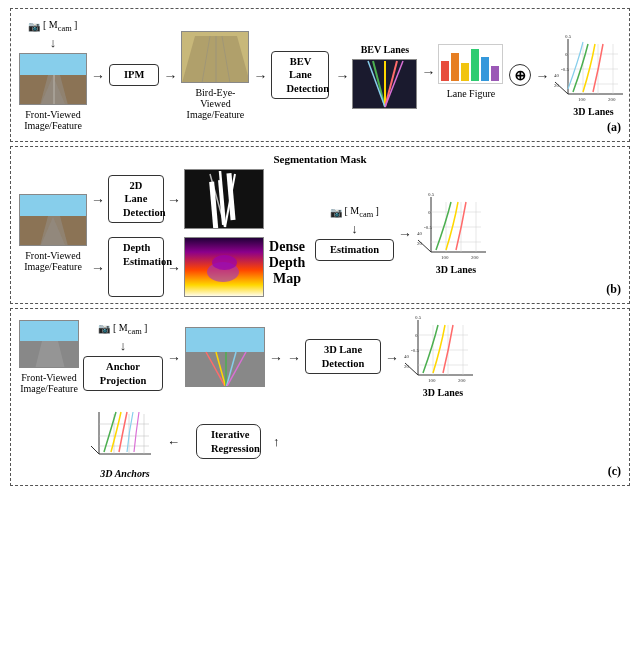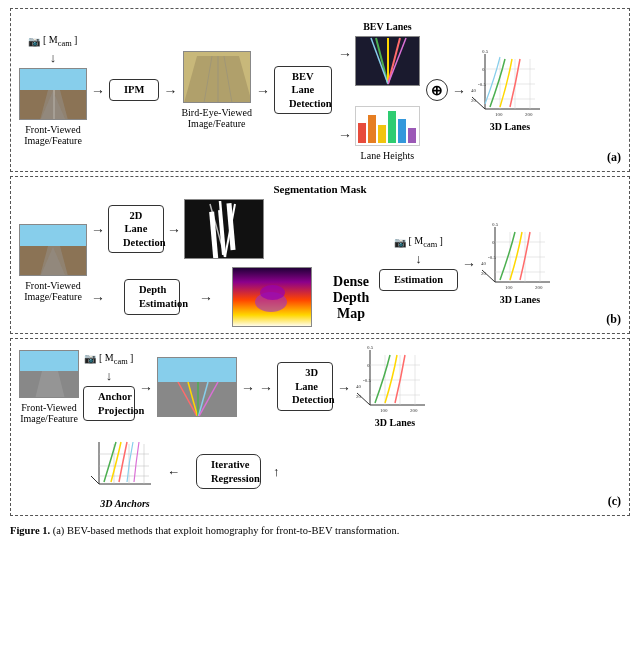--- a/index.html
+++ b/index.html
@@ -273,21 +273,21 @@
         </div>
         <div class="caption">Bird-Eye-Viewed<br>Image/Feature</div>
       </div>
 
       <div class="arrow arrow-right"></div>
 
       <div class="col">
         <div class="box" style="white-space:normal; width:58px; text-align:center;">BEV Lane<br>Detection</div>
       </div>
 
-      <div style="display:flex; flex-direction:column; gap:18px; align-items:flex-start; margin-left:2px;">
+      <div style="display:flex; gap:4px; align-items:flex-start; margin-left:2px;">
         <div style="display:flex; align-items:center; gap:3px;">
           <div class="arrow arrow-right"></div>
           <div class="bev-output">
             <div class="caption" style="font-weight:bold; margin-bottom:1px;">BEV Lanes</div>
             <div class="bev-lanes img-placeholder">
               <svg width="65" height="50" xmlns="http://www.w3.org/2000/svg">
                 <rect width="65" height="50" fill="#1a1a2e"></rect>
                 <line x1="32" y1="48" x2="20" y2="2" stroke="#4CAF50" stroke-width="2"></line>
                 <line x1="32" y1="48" x2="32" y2="2" stroke="#FFD700" stroke-width="2"></line>
                 <line x1="32" y1="48" x2="44" y2="2" stroke="#FF6B6B" stroke-width="2"></line>
@@ -301,21 +301,21 @@
           <div class="arrow arrow-right"></div>
           <div class="col">
             <div class="lane-heights">
               <div class="bar" style="height:20px; background:#e74c3c;"></div>
               <div class="bar" style="height:28px; background:#e67e22;"></div>
               <div class="bar" style="height:18px; background:#f1c40f;"></div>
               <div class="bar" style="height:32px; background:#2ecc71;"></div>
               <div class="bar" style="height:24px; background:#3498db;"></div>
               <div class="bar" style="height:15px; background:#9b59b6;"></div>
             </div>
-            <div class="caption">Lane Heights</div>
+            <div class="caption">Lane Figure</div>
           </div>
         </div>
       </div>
 
       <div class="col" style="margin-left:2px;">
         <div class="plus-circle">⊕</div>
       </div>
 
       <div class="arrow arrow-right"></div>
 
@@ -378,21 +378,21 @@
           <div class="seg-mask img-placeholder">
             <svg width="80" height="60" xmlns="http://www.w3.org/2000/svg">
               <rect width="80" height="60" fill="#111"></rect>
               <line x1="40" y1="58" x2="35" y2="2" stroke="#fff" stroke-width="2.5"></line>
               <line x1="40" y1="58" x2="50" y2="5" stroke="#fff" stroke-width="2"></line>
               <line x1="40" y1="58" x2="25" y2="5" stroke="#fff" stroke-width="1.5" opacity="0.7"></line>
             </svg>
           </div>
         </div>
 
-        <div style="display:flex; align-items:center; gap:19px;">
+        <div style="display:flex; gap:3px;">
           <div class="arrow arrow-right"></div>
           <div class="box" style="white-space:normal; width:56px; text-align:center;">Depth<br>Estimation</div>
           <div class="arrow arrow-right"></div>
           <div class="depth-map img-placeholder">
             <svg width="80" height="60" xmlns="http://www.w3.org/2000/svg">
               <defs>
                 <linearGradient id="depthGrad" x1="0" y1="0" x2="0" y2="1">
                   <stop offset="0%" stop-color="#1a0033"></stop>
                   <stop offset="25%" stop-color="#8B008B"></stop>
                   <stop offset="55%" stop-color="#FF4500"></stop>
@@ -461,21 +461,21 @@
         </div>
         <div class="caption">Front-Viewed<br>Image/Feature</div>
       </div>
 
       <div class="col">
         <div class="cam-label">
           <span>📷</span>
           <span>[ M<sub>cam</sub> ]</span>
         </div>
         <div class="arrow" style="font-size:13px;">↓</div>
-        <div class="box" style="white-space:normal; width:52px; text-align:center;">Anchor<br>Projection</div>
+        <div class="box" style="white-space:normal; width:80px; text-align:center;">Anchor<br>Projection</div>
       </div>
 
       <div class="arrow arrow-right"></div>
 
       <div class="road-lines img-placeholder">
         <svg width="80" height="60" xmlns="http://www.w3.org/2000/svg">
           <rect width="80" height="24" fill="#87CEEB"></rect>
           <rect y="24" width="80" height="36" fill="#888"></rect>
           <line x1="40" y1="60" x2="20" y2="24" stroke="#FF6B6B" stroke-width="1.5"></line>
           <line x1="40" y1="60" x2="30" y2="24" stroke="#FFD700" stroke-width="1.5"></line>
@@ -484,21 +484,21 @@
           <line x1="40" y1="60" x2="60" y2="24" stroke="#DA70D6" stroke-width="1.5"></line>
         </svg>
       </div>
 
       <div class="arrow arrow-right"></div>
 
 
       <div class="arrow arrow-right"></div>
 
       <div class="col">
-        <div class="box" style="white-space:normal; width:56px; text-align:right;">3D Lane<br>Detection</div>
+        <div class="box" style="white-space:normal; width:76px; text-align:center;">3D Lane<br>Detection</div>
       </div>
 
       <div class="arrow arrow-right"></div>
 
       <div class="col">
         <svg class="axes-3d" xmlns="http://www.w3.org/2000/svg" viewBox="0 0 80 68">
           <line x1="15" y1="60" x2="15" y2="5" stroke="#333" stroke-width="1"></line>
           <line x1="15" y1="60" x2="70" y2="60" stroke="#333" stroke-width="1"></line>
           <line x1="15" y1="60" x2="2" y2="48" stroke="#333" stroke-width="1"></line>
           <line x1="15" y1="20" x2="65" y2="20" stroke="#ccc" stroke-width="0.5"></line>
@@ -554,17 +554,14 @@
       <div class="col" style="margin-left:10px;">
         <div class="box" style="white-space:normal; width:65px; text-align:center;border-radius:7px;">Iterative<br>Regression</div>
       </div>
 
       <div style="font-size:13px; margin-left:6px;">↑</div>
     </div>
 
     <div class="section-label">(c)</div>
   </div>
 
-  <div class="figure-caption">
-    <b>Figure 1.</b> <span>(a) BEV-based methods that exploit homography for front-to-BEV transformation.</span>
-  </div>
 
 </div>
 
 </body></html>

